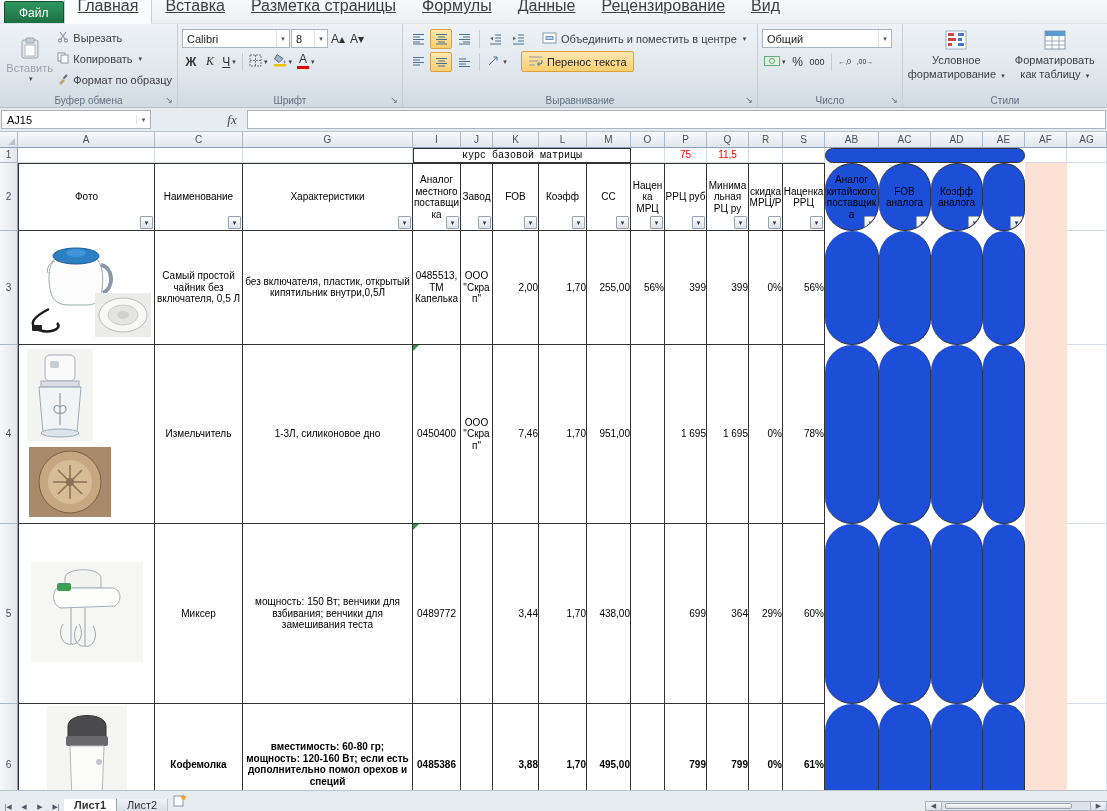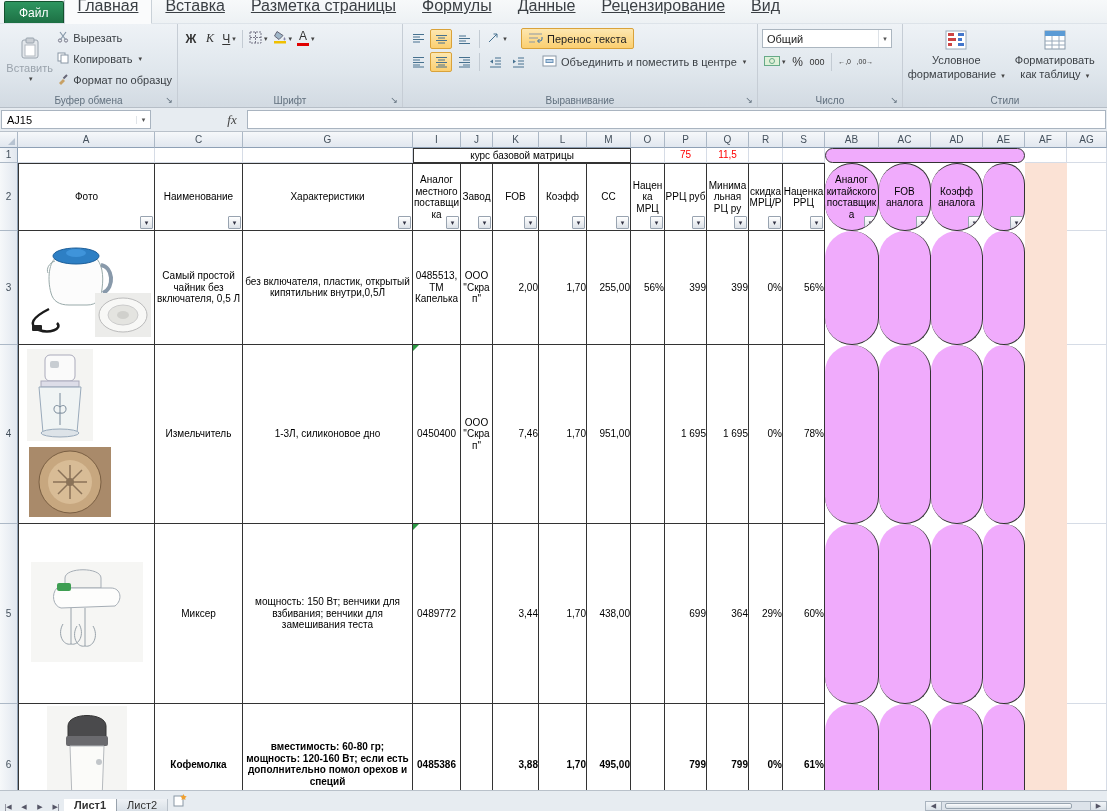--- a/index.html
+++ b/index.html
@@ -49,29 +49,29 @@
   .grid-wrap{height:658px;overflow:hidden;background:#fff;}
   #grid-table{border-collapse:separate;border-spacing:0;table-layout:fixed;width:1107px;}
   #grid-table td{position:relative;overflow:hidden;padding:0;font-size:10px;line-height:1.15;vertical-align:middle;}
   .ch{background:linear-gradient(#f6f8fa,#e1e7ef);border-right:1px solid #acb8c6;border-bottom:1px solid #8ea0b5;font-size:10px;color:#44505c;text-align:center;}
   .corner:after{content:"";position:absolute;right:2px;bottom:2px;border-left:7px solid transparent;border-bottom:7px solid #b7c3d1;}
   .rh{background:linear-gradient(90deg,#f6f8fa,#e1e7ef);border-right:1px solid #8ea0b5;border-bottom:1px solid #acb8c6;font-size:10px;color:#44505c;text-align:center;}
   .c{border-right:1px solid #d6dce6;border-bottom:1px solid #d6dce6;background:#fff;}
   .tb{border-right:1px solid #333;border-bottom:1px solid #333;background:#fff;}
   .tt{border-top:1px solid #333;}
   .lb{border-left:1px solid #333;}
-  .yellow{background:#f0abfc;border-radius:27px;}
+  .yellow{background:#1d4ed8;border-radius:27px;}
   .peach{background:#fbe2d5;border-right:1px solid #fbe2d5;border-bottom:1px solid #fbe2d5;}
   .red{color:#ff0000;}
   .hd{font-size:9.5px;text-align:center;padding:1px 2px;word-wrap:break-word;overflow-wrap:break-word;}
   .ctr{text-align:center;padding:1px 3px;word-wrap:break-word;overflow-wrap:break-word;}
   .num{text-align:right;padding-right:3px;}
   .specs{font-size:9px;}
   .bold{font-weight:bold;}
-  .t10{font-size:10px;}
+  .t10{font-size:10px;font-family:Liberation Mono, monospace;}
   .photo{text-align:center;}
   .flt{position:absolute;right:1px;bottom:1px;width:13px;height:13px;background:linear-gradient(#ffffff,#dde2e8);border:1px solid #98a3b0;font-size:7px;line-height:11px;text-align:center;color:#334;border-radius:1px;}
   .err:before{content:"";position:absolute;left:0;top:0;border-top:6px solid #2c9a44;border-right:6px solid transparent;}
 
   
   .sheet-bar{height:21px;background:#e7ecf1;display:flex;align-items:flex-end;border-top:1px solid #b9c1ca;}
   .nav-btn{width:16px;display:flex;align-items:center;justify-content:center;font-size:7px;color:#556;flex:none;}
   .stab{padding:0 10px;display:flex;align-items:center;font-size:11px;color:#333;background:linear-gradient(#eef1f5,#d9e0e7);border-right:1px solid #b9c1ca;flex:none;}
   .stab.active{background:#fff;font-weight:bold;border-right:1px solid #98a2ac;}
   .ins-tab{width:24px;display:flex;align-items:center;justify-content:center;flex:none;}
@@ -136,20 +136,32 @@
           <span>Формат по образцу</span>
         </div>
       </div>
     </div>
     <div class="g-label">Буфер обмена</div>
     <div class="launcher">↘</div>
   </div>
 
   <div class="rgroup" style="width:225px">
     <div class="r-row">
+      <div class="combo" style="width:108px">
+        <span>Calibri</span>
+        <span class="dd-box">▾</span>
+      </div>
+      <div class="combo" style="width:37px">
+        <span>8</span>
+        <span class="dd-box">▾</span>
+      </div>
+      <div class="tbtn">А▴</div>
+      <div class="tbtn">А▾</div>
+    </div>
+    <div class="r-row">
       <div class="tbtn b">Ж</div>
       <div class="tbtn i">К</div>
       <div class="tbtn u">
         <span>Ч</span>
         <span class="dd">▾</span>
       </div>
       <div class="vsep"></div>
       <div class="tbtn">
         <span><svg width="13" height="13">
               <rect x="1" y="1" width="11" height="11" fill="none" stroke="#778" stroke-dasharray="2 1"></rect>
@@ -174,20 +186,58 @@
       </div>
     </div>
     <div class="g-label">Шрифт</div>
     <div class="launcher">↘</div>
   </div>
 
   <div class="rgroup" style="width:355px">
     <div class="r-row">
       <div class="ibtn">
           <svg width="13" height="12">
+            <path d="M1 1.5 H12 M1 4 H8 M1 6.5 H12 M1 9 H8 M1 11 H12" stroke="#46718f"></path>
+          </svg>
+        </div>
+      <div class="ibtn act">
+          <svg width="13" height="12">
+            <path d="M1 1.5 H12 M3 4 H10 M1 6.5 H12 M3 9 H10 M1 11 H12" stroke="#46718f"></path>
+          </svg>
+        </div>
+      <div class="ibtn">
+          <svg width="13" height="12">
+            <path d="M1 1.5 H12 M5 4 H12 M1 6.5 H12 M5 9 H12 M1 11 H12" stroke="#46718f"></path>
+          </svg>
+        </div>
+      <div class="vsep"></div>
+      <div class="ibtn">
+          <svg width="13" height="12">
+            <path d="M6 2 H12 M6 5 H12 M6 8 H12 M1 11 H12" stroke="#46718f"></path>
+            <path d="M4 3.5 L1 5.5 L4 7.5 Z" fill="#46718f"></path>
+          </svg>
+        </div>
+      <div class="ibtn">
+          <svg width="13" height="12">
+            <path d="M6 2 H12 M6 5 H12 M6 8 H12 M1 11 H12" stroke="#46718f"></path>
+            <path d="M1 3.5 L4 5.5 L1 7.5 Z" fill="#46718f"></path>
+          </svg>
+        </div>
+      <div class="merge-btn">
+        <span><svg width="15" height="12">
+              <rect x="1" y="1" width="13" height="10" fill="#fff" stroke="#8a97a5"></rect>
+              <rect x="4" y="4.5" width="7" height="3" fill="#bcd2e8" stroke="#6b93b8"></rect>
+            </svg></span>
+        <span>Объединить и поместить в центре</span>
+        <span class="dd">▾</span>
+      </div>
+    </div>
+    <div class="r-row">
+      <div class="ibtn">
+          <svg width="13" height="12">
             <path d="M1 1.5 H12 M1 4 H8 M1 6.5 H12 M1 9 H8" stroke="#46718f"></path>
           </svg>
         </div>
       <div class="ibtn act">
           <svg width="13" height="12">
             <path d="M1 2.5 H12 M3 5 H10 M1 7.5 H12 M3 10 H10" stroke="#46718f"></path>
           </svg>
         </div>
       <div class="ibtn">
           <svg width="13" height="12">
@@ -201,58 +251,20 @@
             </svg></span>
         <span class="dd">▾</span>
       </div>
       <div class="wrap-btn">
         <span><svg width="15" height="12">
               <path d="M1 2 H14 M1 6 H10 M1 10 H7" stroke="#8a97a5"></path>
               <path d="M14 5 v2 a2 2 0 0 1 -2 2 h-2" fill="none" stroke="#2f6fb0"></path>
               <path d="M11.5 7 L9.5 9 L11.5 11" fill="none" stroke="#2f6fb0"></path>
             </svg></span>
         <span>Перенос текста</span>
-      </div>
-    </div>
-    <div class="r-row">
-      <div class="ibtn">
-          <svg width="13" height="12">
-            <path d="M1 1.5 H12 M1 4 H8 M1 6.5 H12 M1 9 H8 M1 11 H12" stroke="#46718f"></path>
-          </svg>
-        </div>
-      <div class="ibtn act">
-          <svg width="13" height="12">
-            <path d="M1 1.5 H12 M3 4 H10 M1 6.5 H12 M3 9 H10 M1 11 H12" stroke="#46718f"></path>
-          </svg>
-        </div>
-      <div class="ibtn">
-          <svg width="13" height="12">
-            <path d="M1 1.5 H12 M5 4 H12 M1 6.5 H12 M5 9 H12 M1 11 H12" stroke="#46718f"></path>
-          </svg>
-        </div>
-      <div class="vsep"></div>
-      <div class="ibtn">
-          <svg width="13" height="12">
-            <path d="M6 2 H12 M6 5 H12 M6 8 H12 M1 11 H12" stroke="#46718f"></path>
-            <path d="M4 3.5 L1 5.5 L4 7.5 Z" fill="#46718f"></path>
-          </svg>
-        </div>
-      <div class="ibtn">
-          <svg width="13" height="12">
-            <path d="M6 2 H12 M6 5 H12 M6 8 H12 M1 11 H12" stroke="#46718f"></path>
-            <path d="M1 3.5 L4 5.5 L1 7.5 Z" fill="#46718f"></path>
-          </svg>
-        </div>
-      <div class="merge-btn">
-        <span><svg width="15" height="12">
-              <rect x="1" y="1" width="13" height="10" fill="#fff" stroke="#8a97a5"></rect>
-              <rect x="4" y="4.5" width="7" height="3" fill="#bcd2e8" stroke="#6b93b8"></rect>
-            </svg></span>
-        <span>Объединить и поместить в центре</span>
-        <span class="dd">▾</span>
       </div>
     </div>
     <div class="g-label">Выравнивание</div>
     <div class="launcher">↘</div>
   </div>
 
   <div class="rgroup" style="width:145px">
     <div class="r-row">
       <div class="combo" style="width:130px">
         <span>Общий</span>

